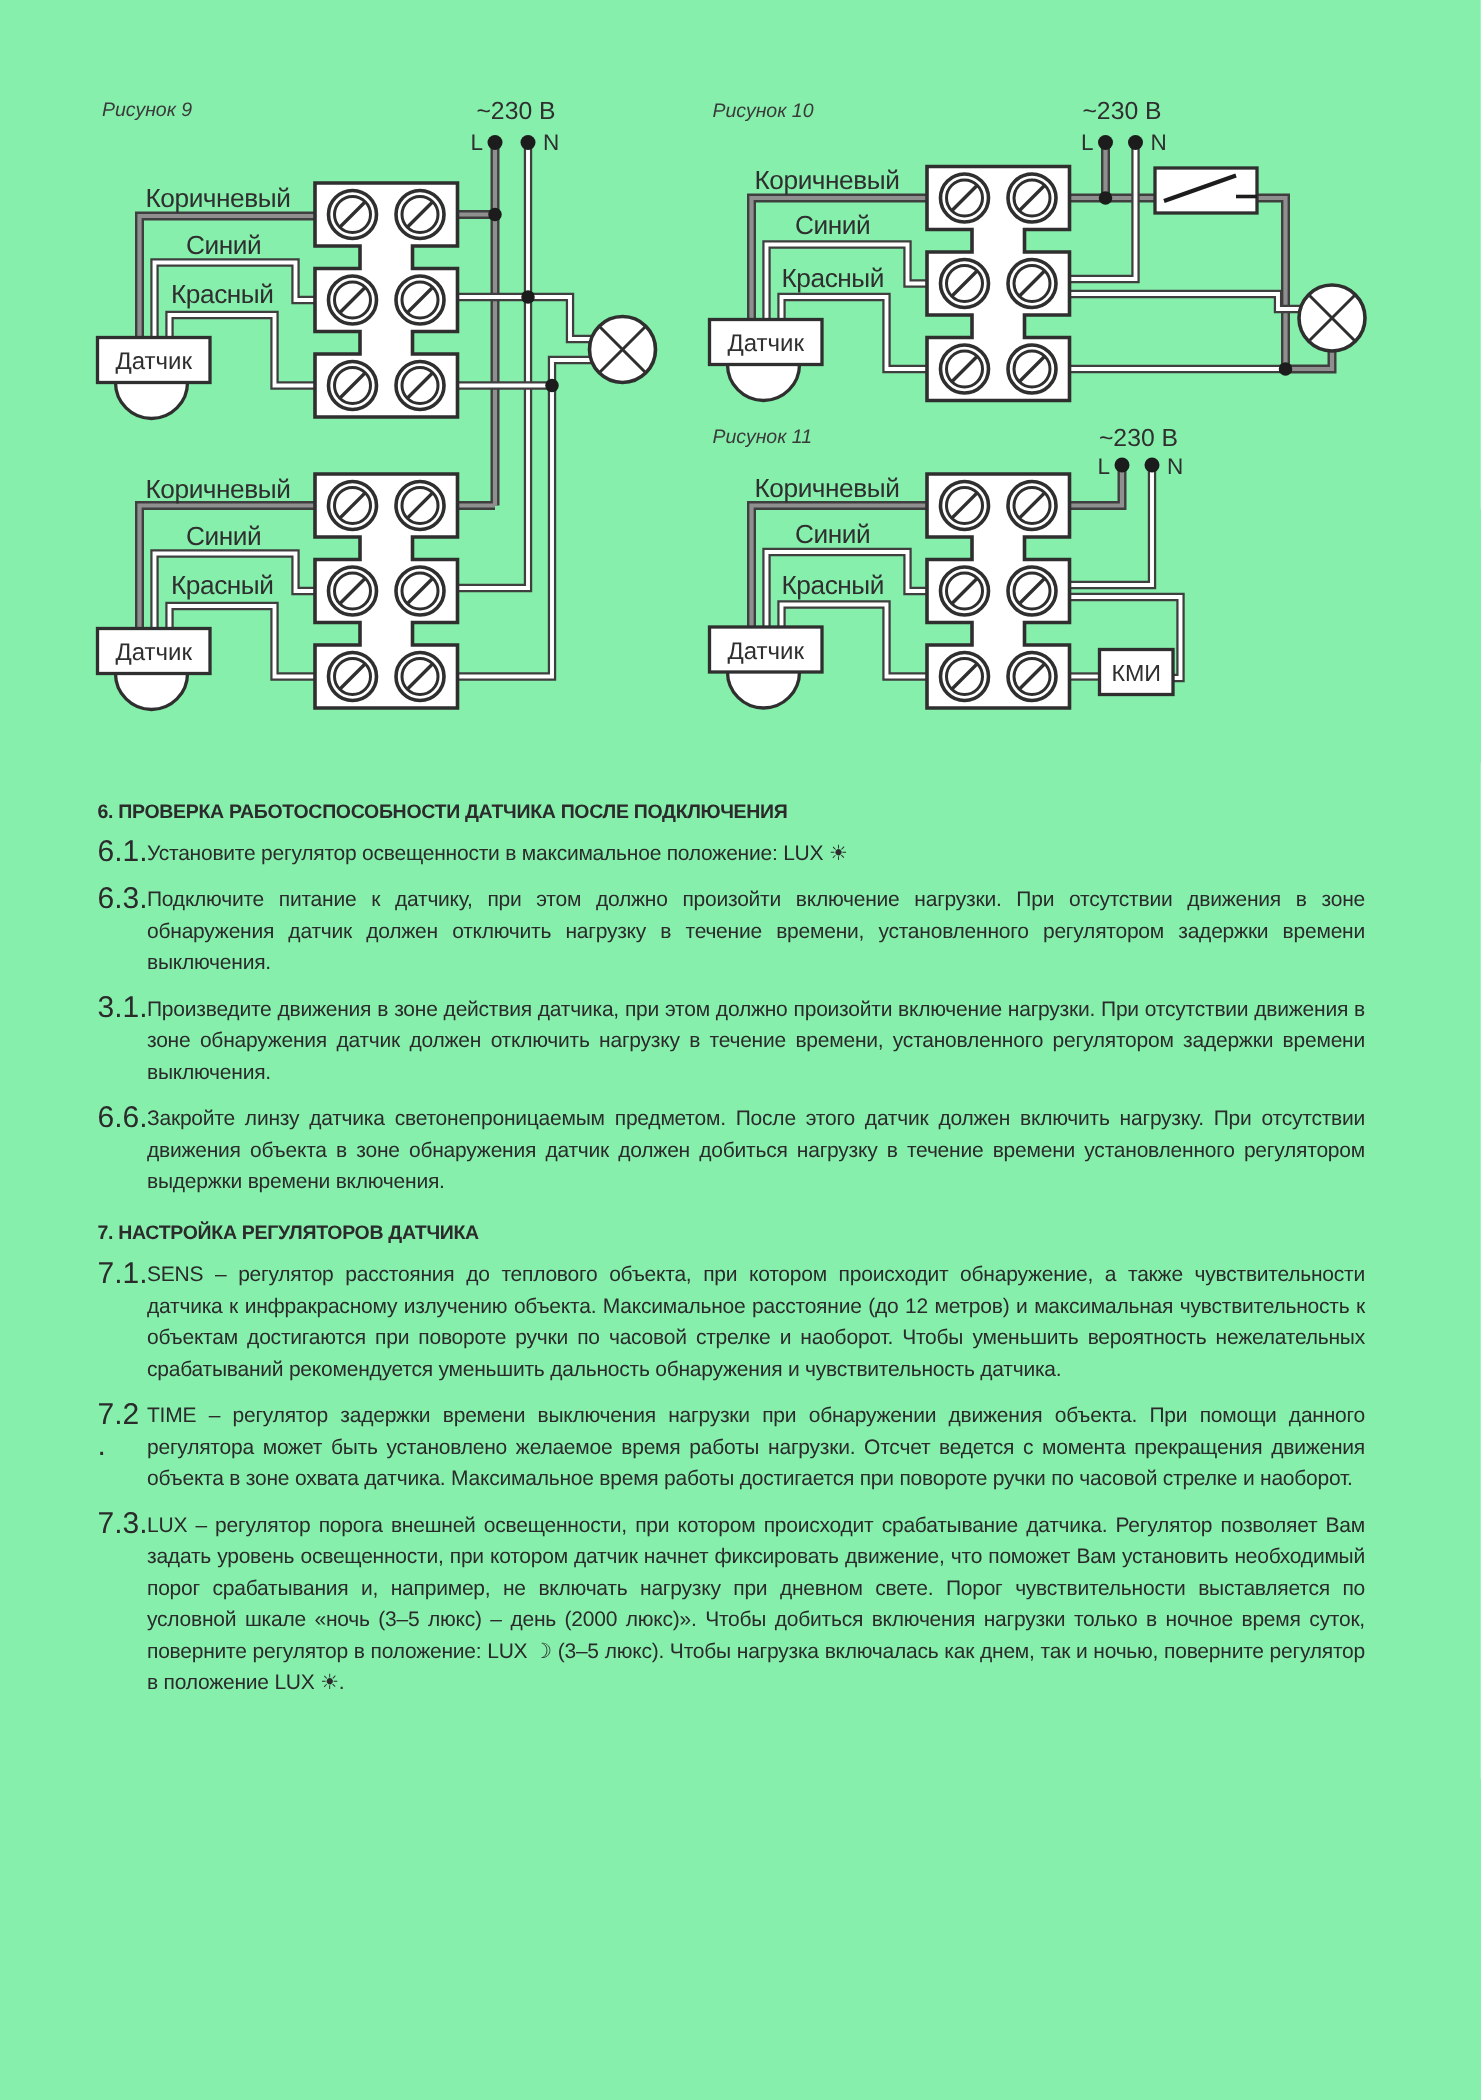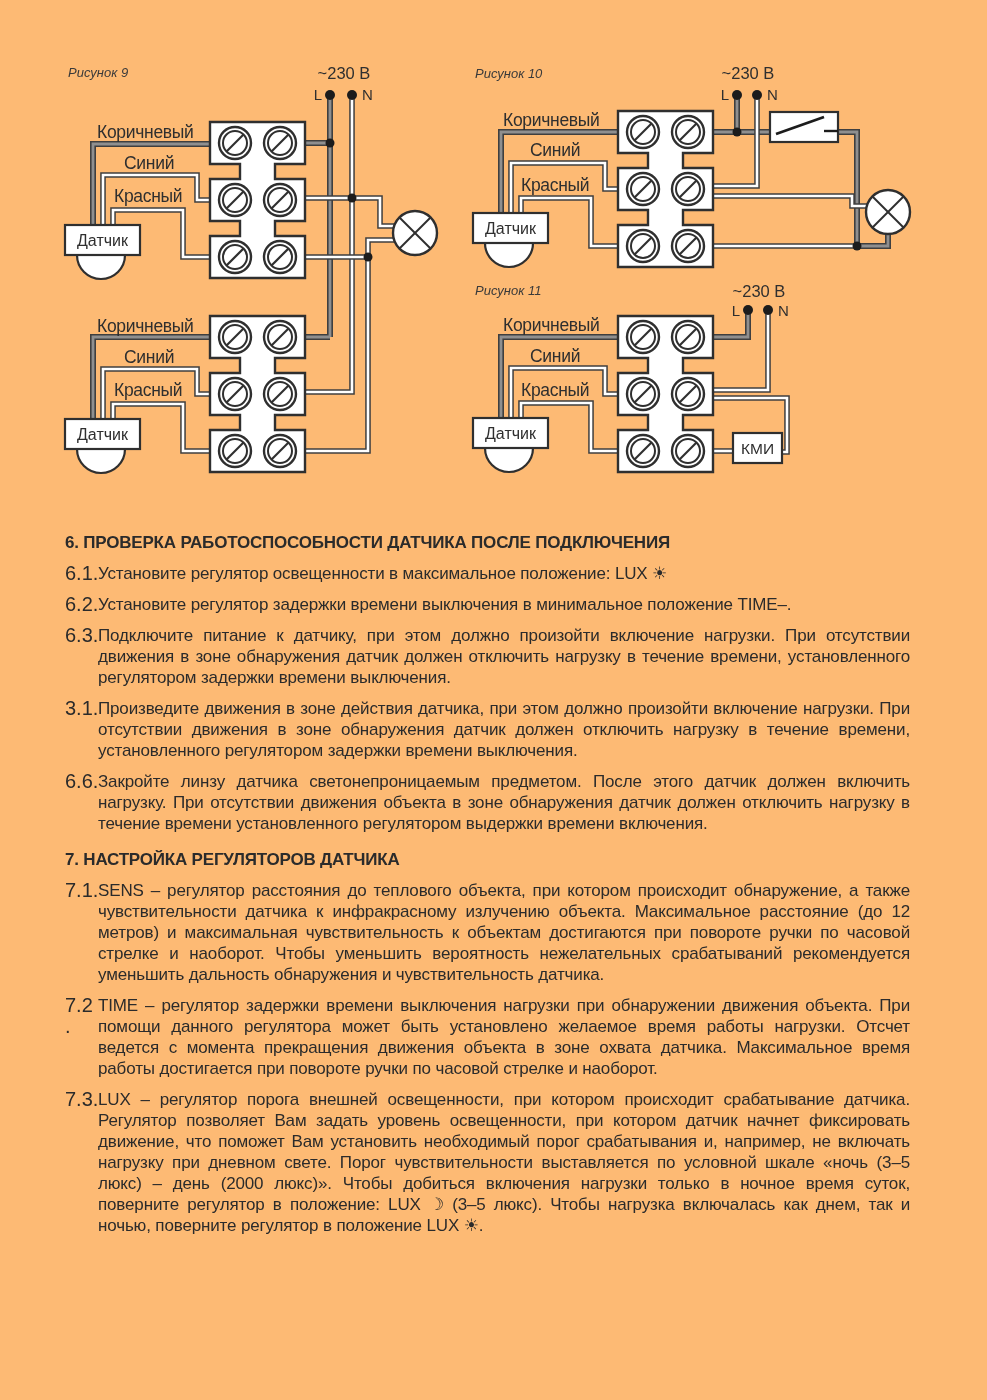--- a/index.html
+++ b/index.html
@@ -1,48 +1,48 @@
 <!DOCTYPE html>
 <html><head>
 <meta charset="utf-8">
 <style>
   html,body{margin:0;padding:0;}
   body{
     width:987px;height:1400px;position:relative;background:#ffffff;
     font-family:"Liberation Sans",sans-serif;color:#2b2b2b;
   }
-  .page{position:absolute;inset:0;background:#fdba74;overflow:hidden;}
+  .page{position:absolute;inset:0;background:#86efac;overflow:hidden;}
 
   
   svg.diagrams{position:absolute;left:0;top:0;}
   svg text{font-family:"Liberation Sans",sans-serif;fill:#2f2f2f;}
   .fig-label{font-size:13px;font-style:italic;fill:#3a3a3a;}
   .wlabel{font-size:17.5px;letter-spacing:-0.3px;}
   .pw{font-size:16.5px;}
   .ln{font-size:15px;}
   .kmi-t{font-size:15.5px;}
   .ctr{text-anchor:middle;}
   .endt{text-anchor:end;}
   .wb-o{fill:none;stroke:#3f3f3f;stroke-width:6;}
   .wb-i{fill:none;stroke:#8f8f8f;stroke-width:2.8;}
   .wh-o{fill:none;stroke:#3f3f3f;stroke-width:5.6;}
   .wh-i{fill:none;stroke:#ffffff;stroke-width:2.6;}
   .jd{fill:#1c1c1c;}
 
   
   .content{position:absolute;left:65px;top:533px;width:845px;}
   .content h2{
-    font-size:17px;font-weight:bold;letter-spacing:-0.2px;
+    font-size:13px;font-weight:bold;letter-spacing:-0.2px;
     margin:16px 0 5px 0;
   }
   .content h2.first{margin-top:0;}
   .item{display:grid;grid-template-columns:33px 1fr;margin:10px 0;}
   .num{font-size:20px;line-height:21px;}
   .txt{
-    margin:0;font-size:17px;line-height:21px;text-align:justify;
+    margin:0;font-size:14px;line-height:21px;text-align:justify;
     letter-spacing:-0.15px;
   }
   .txt b{font-weight:normal;}
 </style>
 </head>
 <body>
 
 <div class="page">
 
   <svg class="diagrams" width="987" height="510" viewBox="0 0 987 510" xmlns="http://www.w3.org/2000/svg" xmlns:xlink="http://www.w3.org/1999/xlink">
@@ -192,34 +192,30 @@
 
   <div class="content">
 
     <h2 class="first">6. ПРОВЕРКА РАБОТОСПОСОБНОСТИ ДАТЧИКА ПОСЛЕ ПОДКЛЮЧЕНИЯ</h2>
 
     <div class="item">
       <span class="num">6.1.</span>
       <p class="txt">Установите регулятор освещенности в максимальное положение: LUX ☀</p>
     </div>
     <div class="item">
-      <span class="num">6.2.</span>
-      <p class="txt">Установите регулятор задержки времени выключения в минимальное положение TIME–.</p>
-    </div>
-    <div class="item">
       <span class="num">6.3.</span>
       <p class="txt">Подключите питание к датчику, при этом должно произойти включение нагрузки. При отсутствии движения в зоне обнаружения датчик должен отключить нагрузку в течение времени, установленного регулятором задержки времени выключения.</p>
     </div>
     <div class="item">
       <span class="num">3.1.</span>
       <p class="txt">Произведите движения в зоне действия датчика, при этом должно произойти включение нагрузки. При отсутствии движения в зоне обнаружения датчик должен отключить нагрузку в течение времени, установленного регулятором задержки времени выключения.</p>
     </div>
     <div class="item">
       <span class="num">6.6.</span>
-      <p class="txt">Закройте линзу датчика светонепроницаемым предметом. После этого датчик должен включить нагрузку. При отсутствии движения объекта в зоне обнаружения датчик должен отключить нагрузку в течение времени установленного регулятором выдержки времени включения.</p>
+      <p class="txt">Закройте линзу датчика светонепроницаемым предметом. После этого датчик должен включить нагрузку. При отсутствии движения объекта в зоне обнаружения датчик должен добиться нагрузку в течение времени установленного регулятором выдержки времени включения.</p>
     </div>
 
     <h2>7. НАСТРОЙКА РЕГУЛЯТОРОВ ДАТЧИКА</h2>
 
     <div class="item">
       <span class="num">7.1.</span>
       <p class="txt"><b>SENS</b> <span>– регулятор расстояния до теплового объекта, при котором происходит обнаружение, а также чувствительности датчика к инфракрасному излучению объекта. Максимальное расстояние (до 12 метров) и максимальная чувствительность к объектам достигаются при повороте ручки по часовой стрелке и наоборот. Чтобы уменьшить вероятность нежелательных срабатываний рекомендуется уменьшить дальность обнаружения и чувствительность датчика.</span></p>
     </div>
     <div class="item">
       <span class="num">7.2 .</span>

